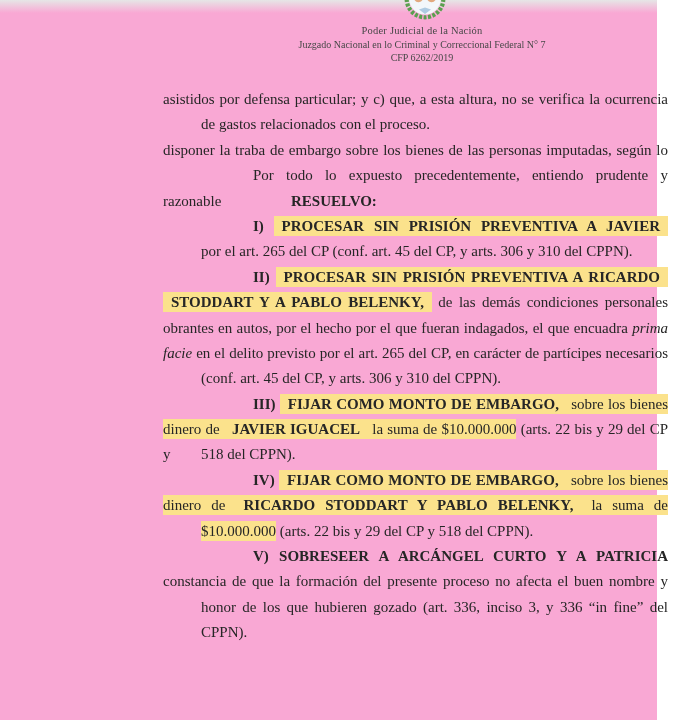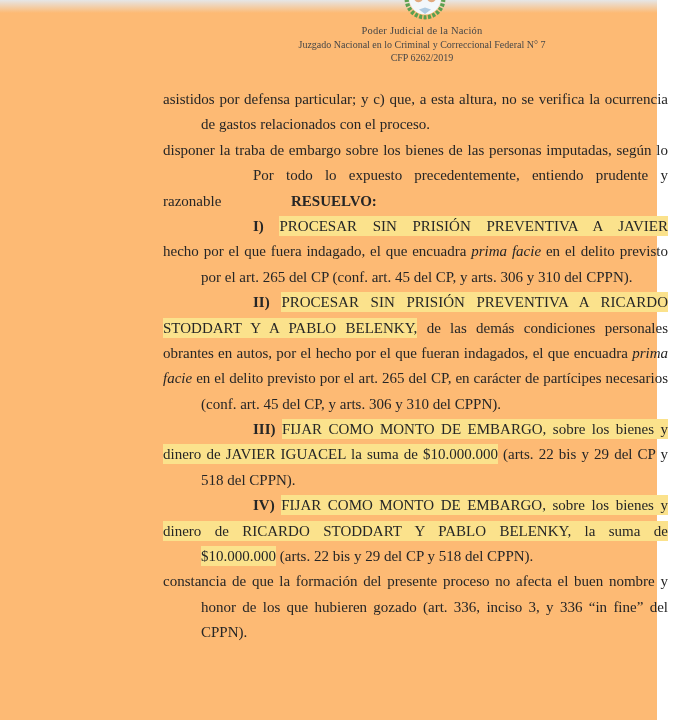--- a/index.html
+++ b/index.html
@@ -5,21 +5,21 @@
   html, body {
     margin: 0; padding: 0;
     width: 687px; height: 720px;
     overflow: hidden;
     background: #ffffff;
     font-family: "Liberation Serif", "DejaVu Serif", serif;
   }
   #page {
     position: relative;
     width: 657px; height: 720px;
-    background: #fdba74;
+    background: #f9a8d4;
   }
   
   .top-shade {
     position: absolute; top: 0; left: 0; right: 0; height: 13px;
     background: linear-gradient(#e6e6e6, rgba(255,255,255,0));
     pointer-events: none;
   }
   
   .emblem {
     position: absolute; left: 402px; top: -23px;
@@ -48,21 +48,21 @@
     text-align-last: justify;
     white-space: normal;
   }
   .line.end { text-align-last: left; margin-left: 38px; }
   .line.indent { text-indent: 90px; }
   
   .run-n  { }
   .run-b  { font-weight: bold; }
   .run-i  { font-style: italic; }
   .run-h  { background: #fbe28c; padding: 2px 0; }
-  .run-bh { font-weight: normal; background: #fbe28c; padding: 2px 0; }
+  .run-bh { font-weight: bold; background: #fbe28c; padding: 2px 8px; }
   .run-bu { font-weight: bold; text-underline-offset: 2px; }
 </style>
 </head>
 <body>
 
 <div id="page">
   <div class="top-shade"></div>
 
   <svg class="emblem" viewBox="0 0 46 46" xmlns="http://www.w3.org/2000/svg">
     <circle cx="23" cy="22" r="15.5" fill="#f3f7fa"></circle>
@@ -78,29 +78,29 @@
     <div class="case">CFP 6262/2019</div>
   </div>
 
   <div class="doc-body">
       <div class="line"><span class="run-n">asistidos por defensa particular; y c) que, a esta altura, no se verifica la ocurrencia</span></div>
       <div class="line end"><span class="run-n">de gastos relacionados con el proceso.</span></div>
       <div class="line"><span class="run-n">disponer la traba de embargo sobre los bienes de las personas imputadas, según lo</span></div>
       <div class="line indent"><span class="run-n">Por todo lo expuesto precedentemente, entiendo prudente y razonable</span></div>
       <div class="line indent end"><span class="run-bu">RESUELVO:</span></div>
       <div class="line indent"><span class="run-b">I) </span><span class="run-bh">PROCESAR SIN PRISIÓN PREVENTIVA A JAVIER</span></div>
-      <div class="line"><span class="run-n">hecho por el que fuera indagado, el que encuadra </span><span class="run-i">prima facie</span><span class="run-n"> en el delito previsto</span></div>
       <div class="line end"><span class="run-n">por el art. 265 del CP (conf. art. 45 del CP, y arts. 306 y 310 del CPPN).</span></div>
       <div class="line indent"><span class="run-b">II) </span><span class="run-bh">PROCESAR SIN PRISIÓN PREVENTIVA A RICARDO</span></div>
       <div class="line"><span class="run-bh">STODDART Y A PABLO BELENKY,</span><span class="run-n"> de las demás condiciones personales</span></div>
       <div class="line"><span class="run-n">obrantes en autos, por el hecho por el que fueran indagados, el que encuadra </span><span class="run-i">prima</span></div>
       <div class="line"><span class="run-i">facie</span><span class="run-n"> en el delito previsto por el art. 265 del CP, en carácter de partícipes necesarios</span></div>
       <div class="line end"><span class="run-n">(conf. art. 45 del CP, y arts. 306 y 310 del CPPN).</span></div>
       <div class="line indent"><span class="run-b">III) </span><span class="run-bh">FIJAR COMO MONTO DE EMBARGO,</span><span class="run-h"> sobre los bienes y</span></div>
       <div class="line"><span class="run-h">dinero de </span><span class="run-bh">JAVIER IGUACEL</span><span class="run-h"> la suma de $10.000.000</span><span class="run-n"> (arts. 22 bis y 29 del CP y</span></div>
       <div class="line end"><span class="run-n">518 del CPPN).</span></div>
       <div class="line indent"><span class="run-b">IV) </span><span class="run-bh">FIJAR COMO MONTO DE EMBARGO,</span><span class="run-h"> sobre los bienes y</span></div>
       <div class="line"><span class="run-h">dinero de </span><span class="run-bh">RICARDO STODDART Y PABLO BELENKY,</span><span class="run-h"> la suma de</span></div>
       <div class="line end"><span class="run-h">$10.000.000</span><span class="run-n"> (arts. 22 bis y 29 del CP y 518 del CPPN).</span></div>
+      <div class="line indent"><span class="run-b">V) SOBRESEER A ARCÁNGEL CURTO Y A PATRICIA</span></div>
       <div class="line"><span class="run-n">constancia de que la formación del presente proceso no afecta el buen nombre y</span></div>
       <div class="line end"><span class="run-n">honor de los que hubieren gozado (art. 336, inciso 3, y 336 “in fine” del CPPN).</span></div>
     </div>
 </div>
 
 </body></html>

